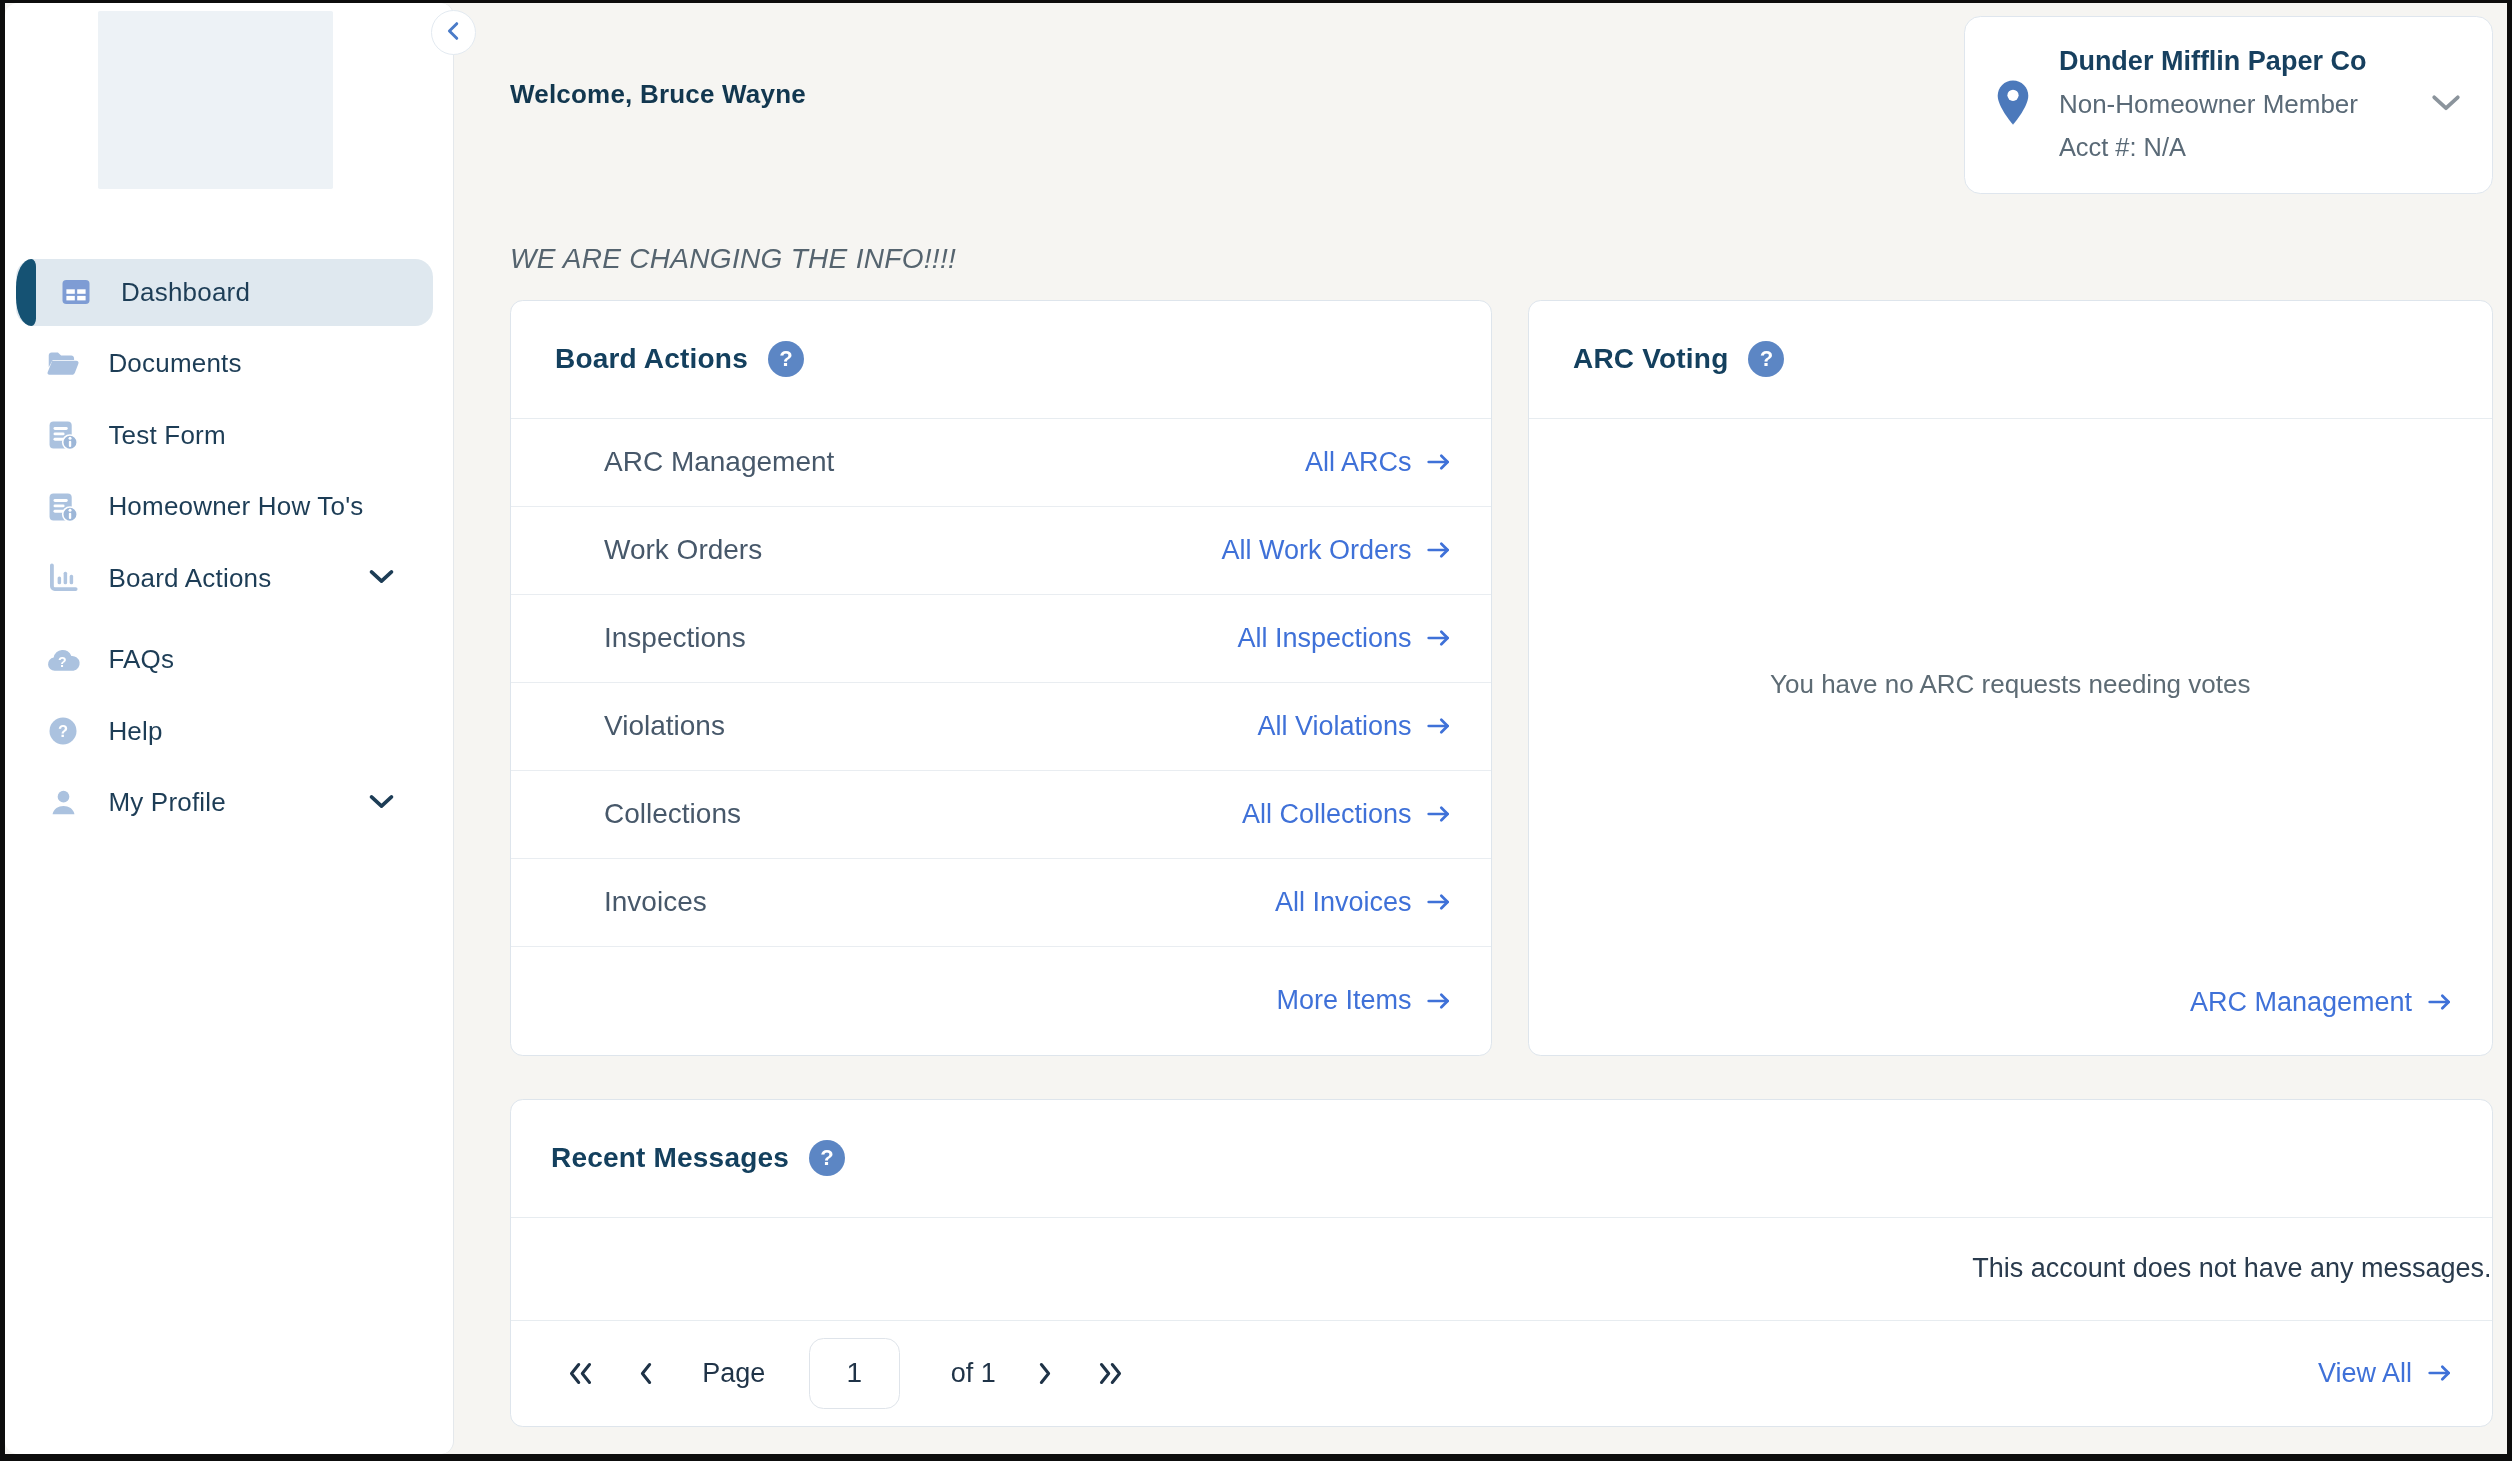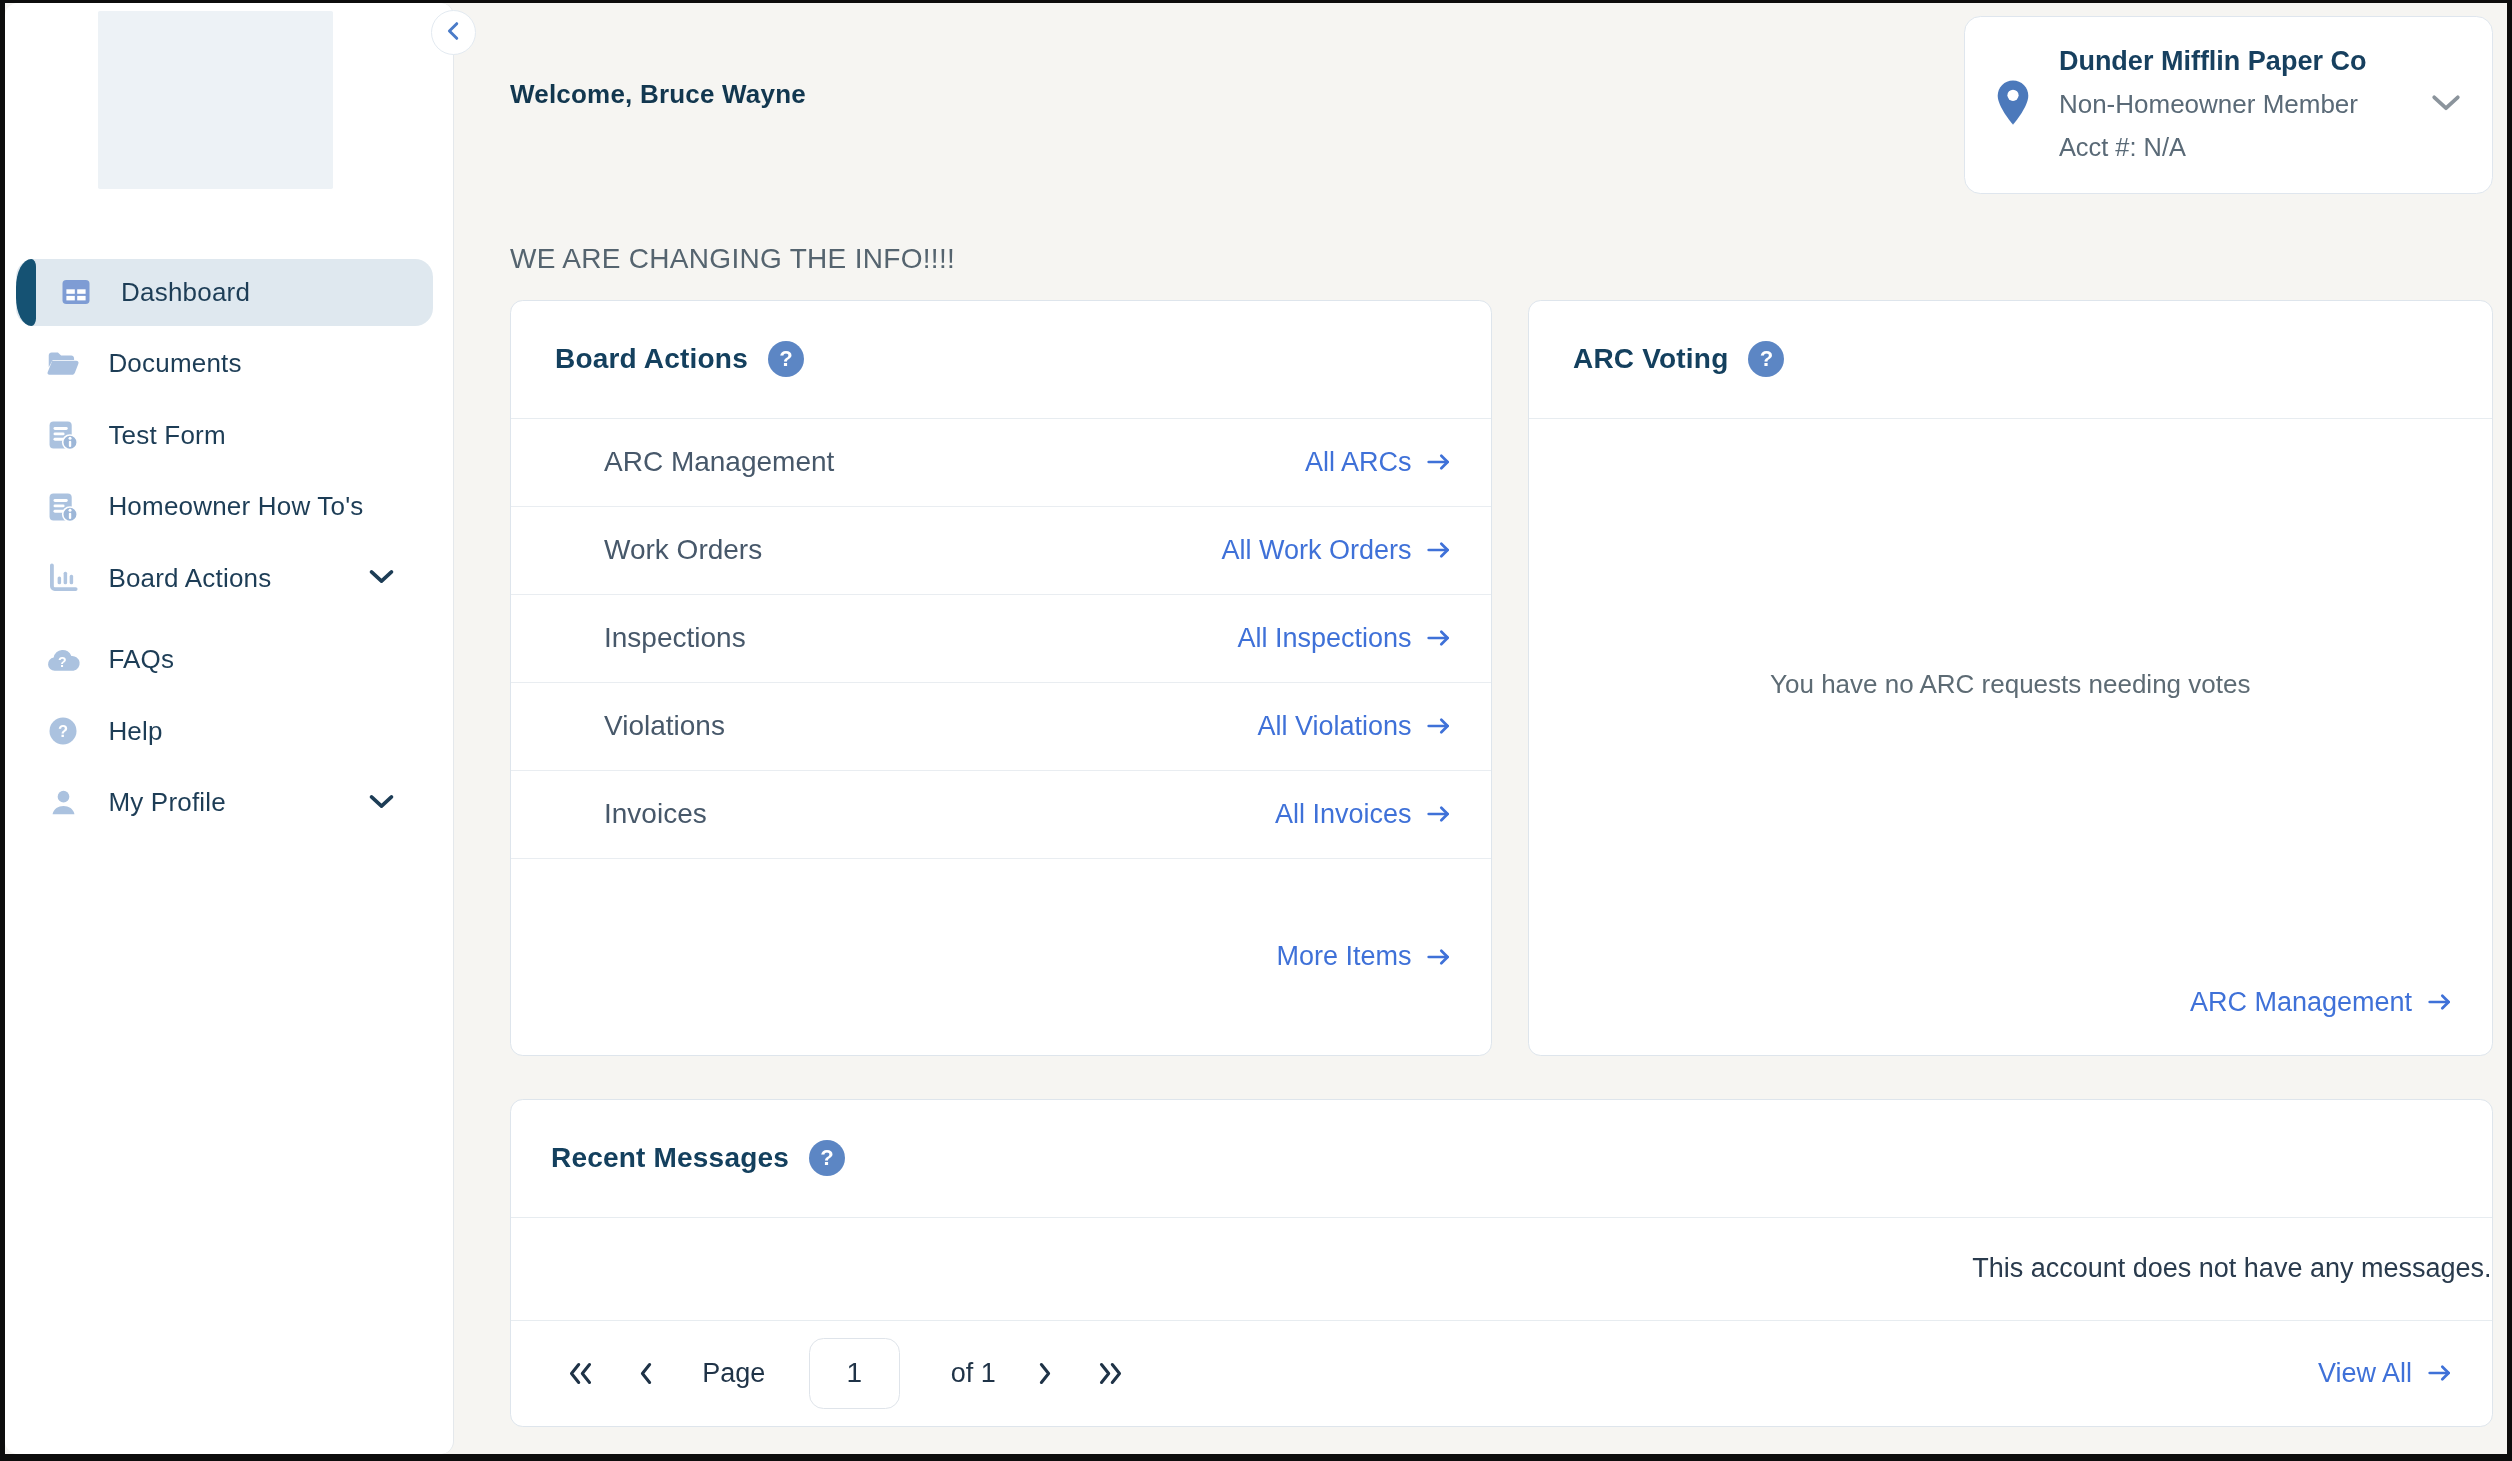--- a/index.html
+++ b/index.html
@@ -52,21 +52,21 @@
     position:absolute; top:12.7px; right:14.5px; width:529px; height:178px;
     background:#fff; border:1.8px solid #dfe6ee; border-radius:16.4px;
     display:flex; align-items:center; padding:0 27px; cursor:pointer;
   }
   .account-text { margin-left:25.4px; flex:1; line-height:43px; }
   .account-name { font-size:27px; font-weight:700; color:#17405f; }
   .account-role { font-size:26px; color:#5a6a77; }
   .account-acct { font-size:25.4px; color:#5a6a77; }
   .account-caret { margin-left:11px; }
 
-  .notice { margin-top:133px; font-size:28px; color:#55646f; letter-spacing:0.3px; }
+  .notice { margin-top:133px; font-size:28px; color:#55646f; letter-spacing:0.3px;font-style:italic; }
 
   .cards-row { display:flex; gap:36px; margin-top:24.5px; }
   .card {
     background:#fff; border:1.8px solid #dee5ec; border-radius:12.7px;
     display:flex; flex-direction:column; overflow:hidden;
   }
   .card-board { width:982px; min-width:982px; height:756px; }
   .card-arc { flex:1; height:756px; }
   .card-messages { margin-top:43px; height:328px; width:100%; }
 
@@ -311,20 +311,31 @@
           <span class="ba-spacer"></span>
           <a class="link">
               <span>All Violations</span>
               <svg width="27" height="22" viewBox="0 0 30 24">
                 <line x1="3" y1="12" x2="24" y2="12" stroke="#3f71d8" stroke-width="3" stroke-linecap="round"></line>
                 <polyline points="17,5 24,12 17,19" fill="none" stroke="#3f71d8" stroke-width="3" stroke-linecap="round" stroke-linejoin="round"></polyline>
               </svg>
             </a>
         </div>
         <div class="ba-row">
+          <span class="ba-label">Collections</span>
+          <span class="ba-spacer"></span>
+          <a class="link">
+              <span>All Collections</span>
+              <svg width="27" height="22" viewBox="0 0 30 24">
+                <line x1="3" y1="12" x2="24" y2="12" stroke="#3f71d8" stroke-width="3" stroke-linecap="round"></line>
+                <polyline points="17,5 24,12 17,19" fill="none" stroke="#3f71d8" stroke-width="3" stroke-linecap="round" stroke-linejoin="round"></polyline>
+              </svg>
+            </a>
+        </div>
+        <div class="ba-row">
           <span class="ba-label">Invoices</span>
           <span class="ba-spacer"></span>
           <a class="link">
               <span>All Invoices</span>
               <svg width="27" height="22" viewBox="0 0 30 24">
                 <line x1="3" y1="12" x2="24" y2="12" stroke="#3f71d8" stroke-width="3" stroke-linecap="round"></line>
                 <polyline points="17,5 24,12 17,19" fill="none" stroke="#3f71d8" stroke-width="3" stroke-linecap="round" stroke-linejoin="round"></polyline>
               </svg>
             </a>
         </div>

